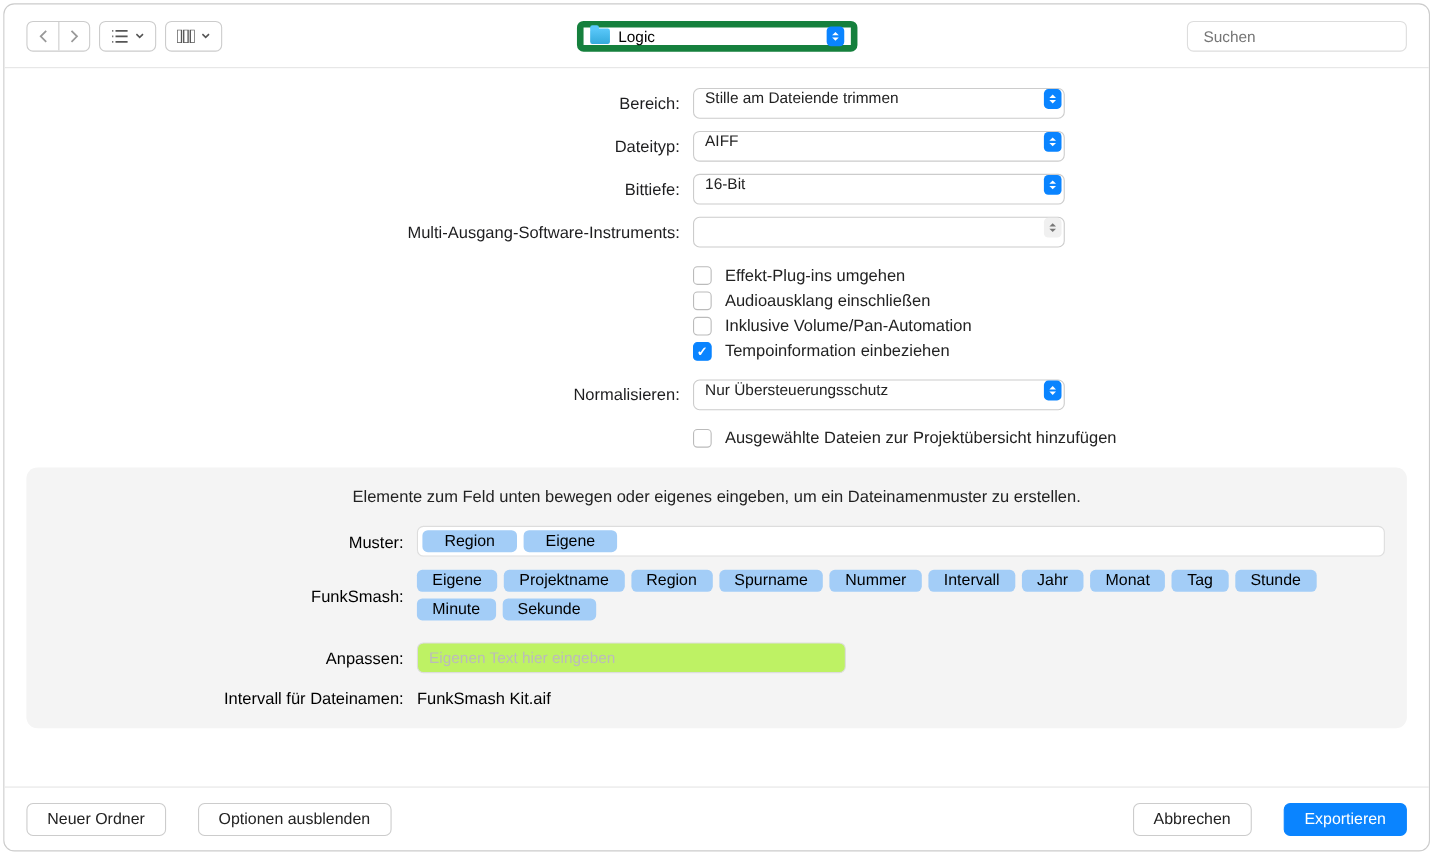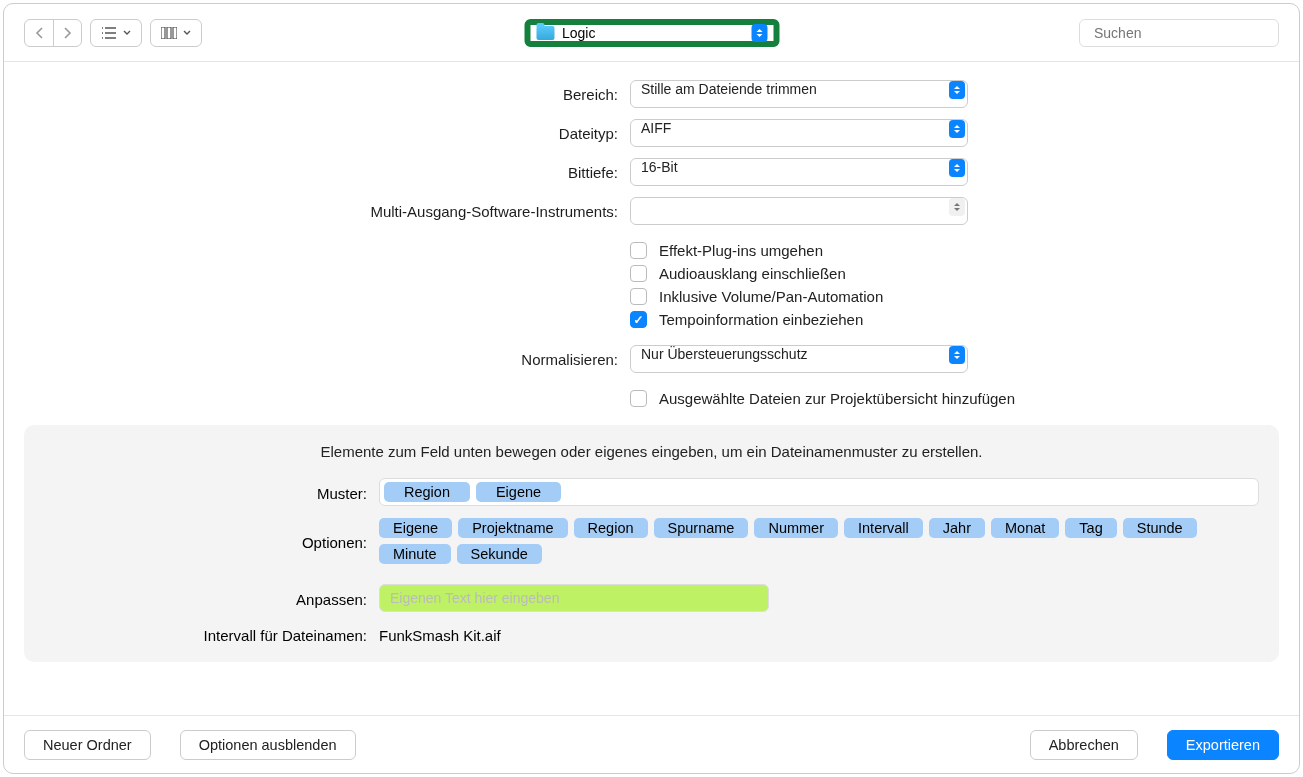--- a/index.html
+++ b/index.html
@@ -204,21 +204,21 @@
         <div class="pattern-label">Muster:</div>
         <div class="pattern-field">
           <div class="pattern-box" id="muster-box">
               <span class="tag">Region</span>
               <span class="tag">Eigene</span>
             </div>
         </div>
       </div>
 
       <div class="pattern-row">
-        <div class="pattern-label">Optionen:</div>
+        <div class="pattern-label">FunkSmash:</div>
         <div class="pattern-field">
           <div class="tag-list" id="elemente-list">
               <span class="tag dense">Eigene</span>
               <span class="tag dense">Projektname</span>
               <span class="tag dense">Region</span>
               <span class="tag dense">Spurname</span>
               <span class="tag dense">Nummer</span>
               <span class="tag dense">Intervall</span>
               <span class="tag dense">Jahr</span>
               <span class="tag dense">Monat</span>

